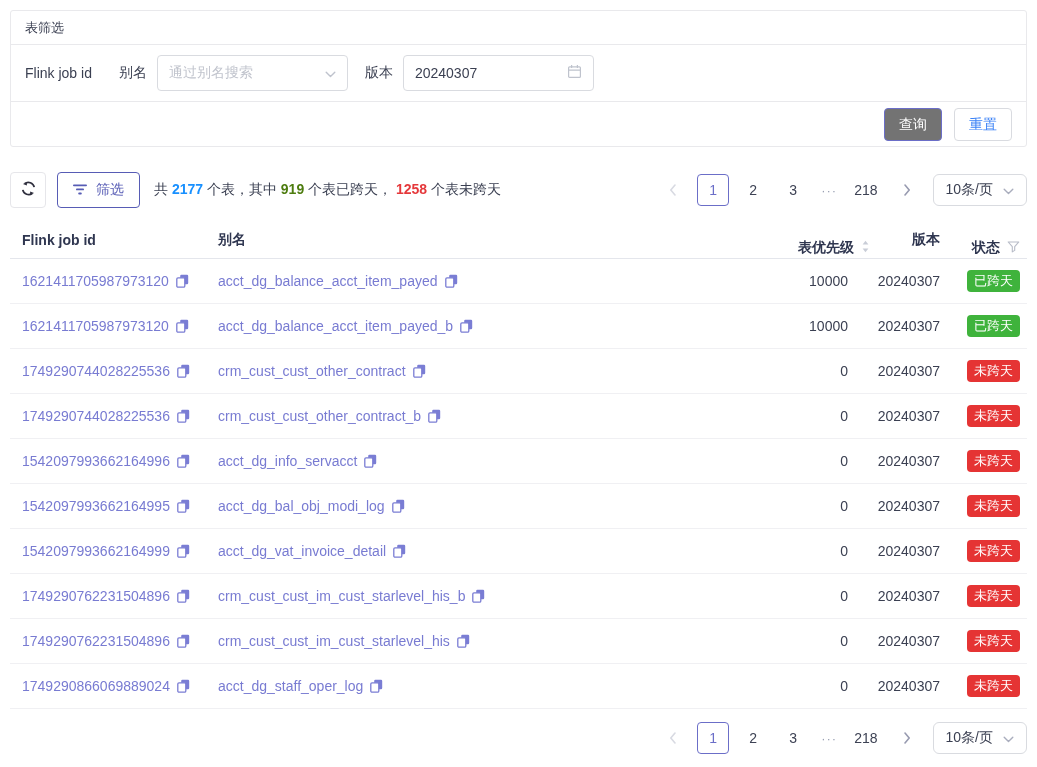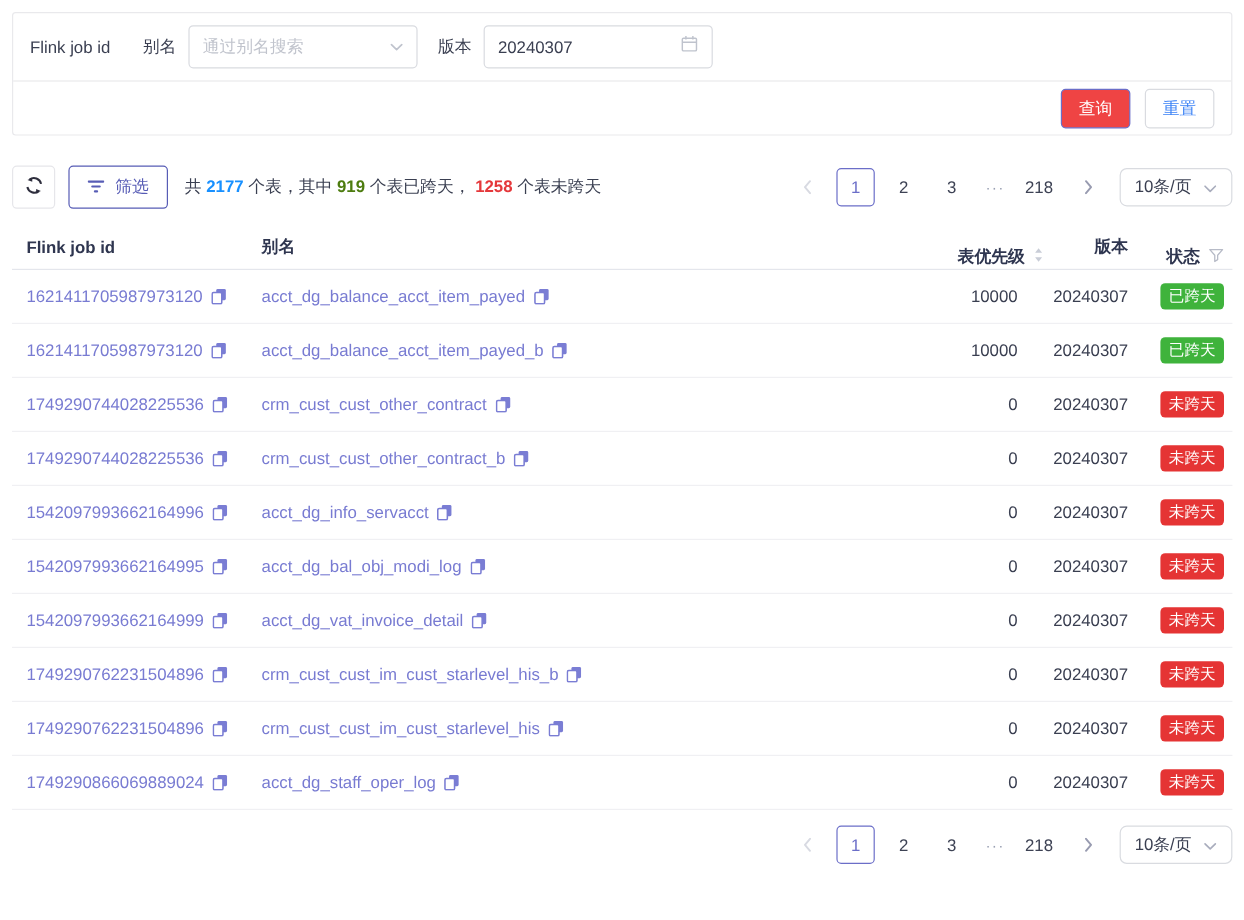--- a/index.html
+++ b/index.html
@@ -16,21 +16,21 @@
   .f-label { font-size:14px; color:#3a3f51; margin-right:10px; white-space:nowrap; }
   .f-group { display:flex; align-items:center; margin-right:17px; }
   .select { display:flex; align-items:center; justify-content:space-between;
     height:36px; border:1px solid #d9dbe0; border-radius:4px; padding:0 11px; background:#fff; }
   .w244{ width:244px; } .w240{ width:191px; }
   .placeholder { color:#c1c4cd; font-size:14px; }
   .value { color:#3a3f51; font-size:14px; }
   .card-footer { display:flex; justify-content:flex-end; align-items:center;
     height:44px; padding:0 14px; gap:12px; }
   .btn { height:33px; padding:0 14px; border-radius:4px; font-size:14px; line-height:31px; }
-  .btn-primary { background:#ef4444; border:1px solid #6b6ec8; color:#fff; }
+  .btn-primary { background:#737373; border:1px solid #6b6ec8; color:#fff; }
   .btn-default { background:#fff; border:1px solid #d9dbe0; color:#3b82f6; }
 
   
   .toolbar { display:flex; align-items:center; margin:25px 10px 0; }
   .icon-btn { width:36px; height:36px; border:1px solid #e6e6ea; border-radius:4px;
     background:#fff; display:flex; align-items:center; justify-content:center; color:#2e2e3d; }
   .filter-btn { display:flex; align-items:center; gap:9px; height:36px; padding:0 15px;
     margin-left:11px; border:1.5px solid #575cb5; border-radius:4px; color:#575cb5;
     background:#fff; font-size:14px; }
   .summary { margin-left:14px; font-size:14px; color:#3a3f51; white-space:nowrap; }
@@ -63,20 +63,21 @@
   .badge { display:inline-block; min-width:46px; text-align:center; padding:3px 7px;
     border-radius:4px; color:#fff; font-size:13px; line-height:16px; }
 
   .bottom-bar { display:flex; justify-content:flex-end; align-items:center; gap:10px;
     margin:13px 10px 0; }
 </style>
 </head>
 <body>
 
 <div class="card">
+  <div class="card-title">表筛选</div>
   <div class="card-body">
     <div class="f-group">
       <span class="f-label">Flink job id</span>
     </div>
     <div class="f-group">
       <span class="f-label">别名</span>
       <div class="select w240">
         <span class="placeholder">通过别名搜索</span>
         <span>
           <svg width="11" height="7" viewBox="0 0 11 7">

